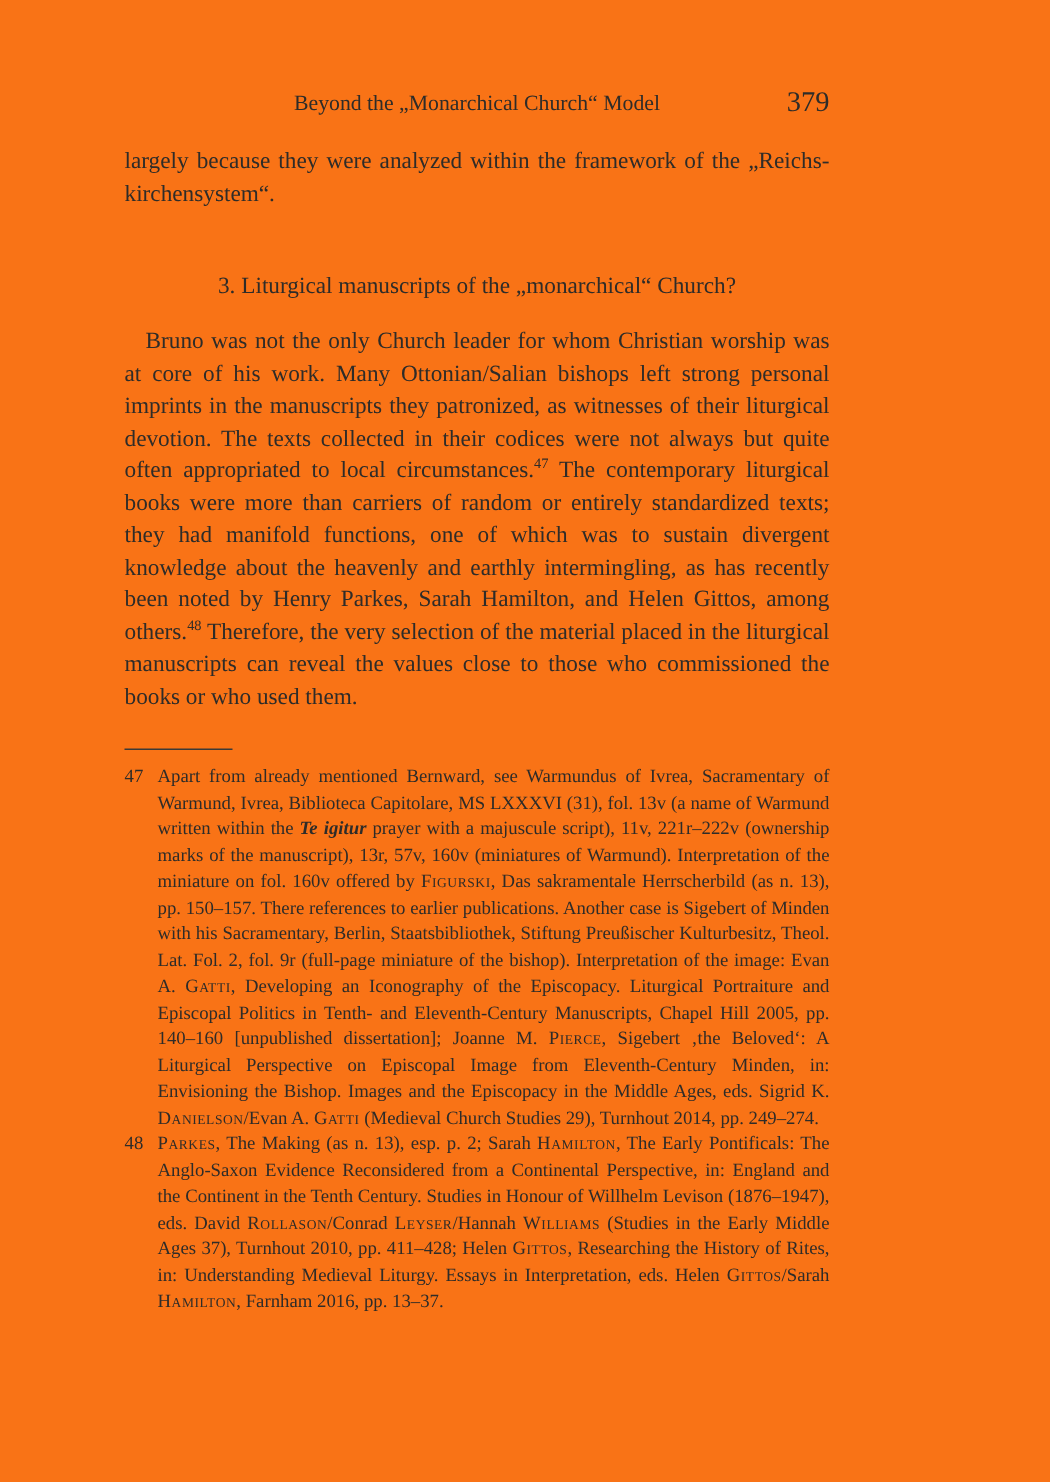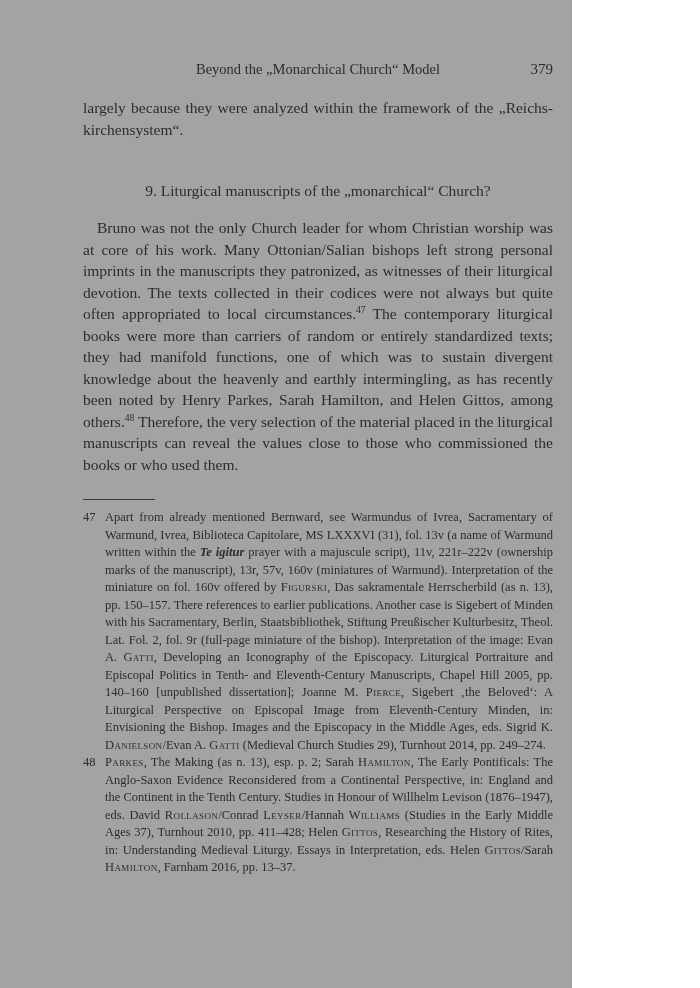--- a/index.html
+++ b/index.html
@@ -1,20 +1,20 @@
 <!DOCTYPE html>
 <html><head>
 <meta charset="utf-8">
 <style>
   html, body { margin: 0; padding: 0; background: #ffffff; }
   .page {
     position: relative;
-    width: 572px;
+    width: 700px;
     height: 988px;
-    background: #a3a3a3;
+    background: #f97316;
     color: #2e2c29;
     font-family: "Liberation Serif", "DejaVu Serif", serif;
     overflow: hidden;
     box-sizing: border-box;
     padding-left: 33px;
   }
   .content {
     position: absolute;
     left: 83px;
     top: 60px;
@@ -24,21 +24,21 @@
     position: relative;
     width: 100%;
     text-align: center;
     font-size: 14.5px;
     line-height: 18px;
   }
   .page-number {
     position: absolute;
     right: 0;
     top: 0;
-    font-size: 15px;
+    font-size: 19px;
     line-height: 18px;
   }
   .para {
     font-size: 15.5px;
     line-height: 21.5px;
     text-align: justify;
     margin: 0;
   }
   .intro-para { margin-top: 19px; }
   .section-heading {
@@ -81,21 +81,21 @@
 <div class="page">
   <div class="content">
 
     <div class="running-header">
       <span>Beyond the „Monarchical Church“ Model</span>
       <span class="page-number">379</span>
     </div>
 
     <p class="para intro-para"><span>largely because they were analyzed within the framework of the „Reichs­kirchensystem“.</span></p>
 
-    <h2 class="section-heading">9. Liturgical manuscripts of the „monarchical“ Church?</h2>
+    <h2 class="section-heading">3. Liturgical manuscripts of the „monarchical“ Church?</h2>
 
     <p class="para main-para"><span>Bruno was not the only Church leader for whom Christian worship was at core of his work. Many Ottonian/Salian bishops left strong personal imprints in the manuscripts they patronized, as witnesses of their liturgical devotion. The texts collected in their codices were not always but quite often appropriated to local circumstances.</span><span class="seg-sup">47</span><span> The contemporary liturgical books were more than carriers of random or entirely standardized texts; they had manifold functions, one of which was to sustain divergent knowledge about the heavenly and earthly intermingling, as has recently been noted by Henry Parkes, Sarah Hamilton, and Helen Gittos, among others.</span><span class="seg-sup">48</span><span> Therefore, the very selection of the material placed in the liturgical manuscripts can reveal the values close to those who commissioned the books or who used them.</span></p>
 
     <div class="footnote-block">
       <hr class="footnote-separator">
 
       <div class="footnote">
         <span class="footnote-num">47</span>
         <span class="footnote-text"><span>Apart from already mentioned Bernward, see Warmundus of Ivrea, Sacramentary of Warmund, Ivrea, Biblioteca Capitolare, MS LXXXVI (31), fol. 13v (a name of Warmund written within the </span><span class="seg-italic">Te igitur</span><span> prayer with a majuscule script), 11v, 221r–222v (ownership marks of the manuscript), 13r, 57v, 160v (miniatures of Warmund). Interpretation of the miniature on fol. 160v offered by </span><span class="seg-smallcaps">Figurski</span><span>, Das sakramentale Herrscherbild (as n. 13), pp. 150–157. There references to earlier publications. An­other case is Sigebert of Minden with his Sacramentary, Berlin, Staatsbibliothek, Stiftung Preußischer Kulturbesitz, Theol. Lat. Fol. 2, fol. 9r (full-page miniature of the bishop). Interpretation of the image: Evan A. </span><span class="seg-smallcaps">Gatti</span><span>, Developing an Icono­graphy of the Episcopacy. Liturgical Portraiture and Episcopal Politics in Tenth- and Eleventh-Century Manuscripts, Chapel Hill 2005, pp. 140–160 [unpublished dissertation]; Joanne M. </span><span class="seg-smallcaps">Pierce</span><span>, Sigebert ‚the Beloved‘: A Liturgical Perspective on Episcopal Image from Eleventh-Century Minden, in: Envisioning the Bishop. Images and the Episcopacy in the Middle Ages, eds. Sigrid K. </span><span class="seg-smallcaps">Danielson</span><span>/Evan A. </span><span class="seg-smallcaps">Gatti</span><span> (Medieval Church Studies 29), Turnhout 2014, pp. 249–274.</span></span>
       </div>

